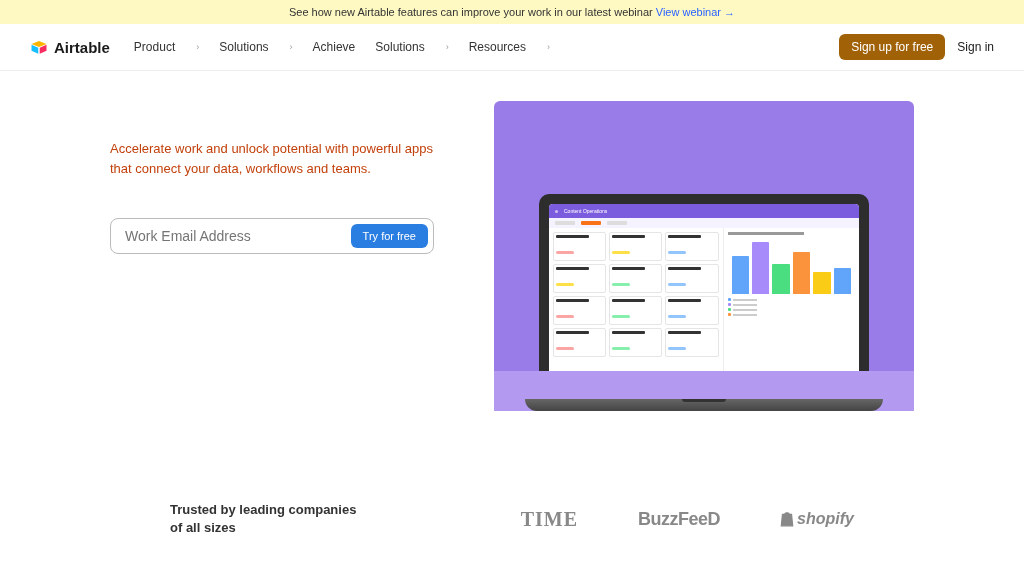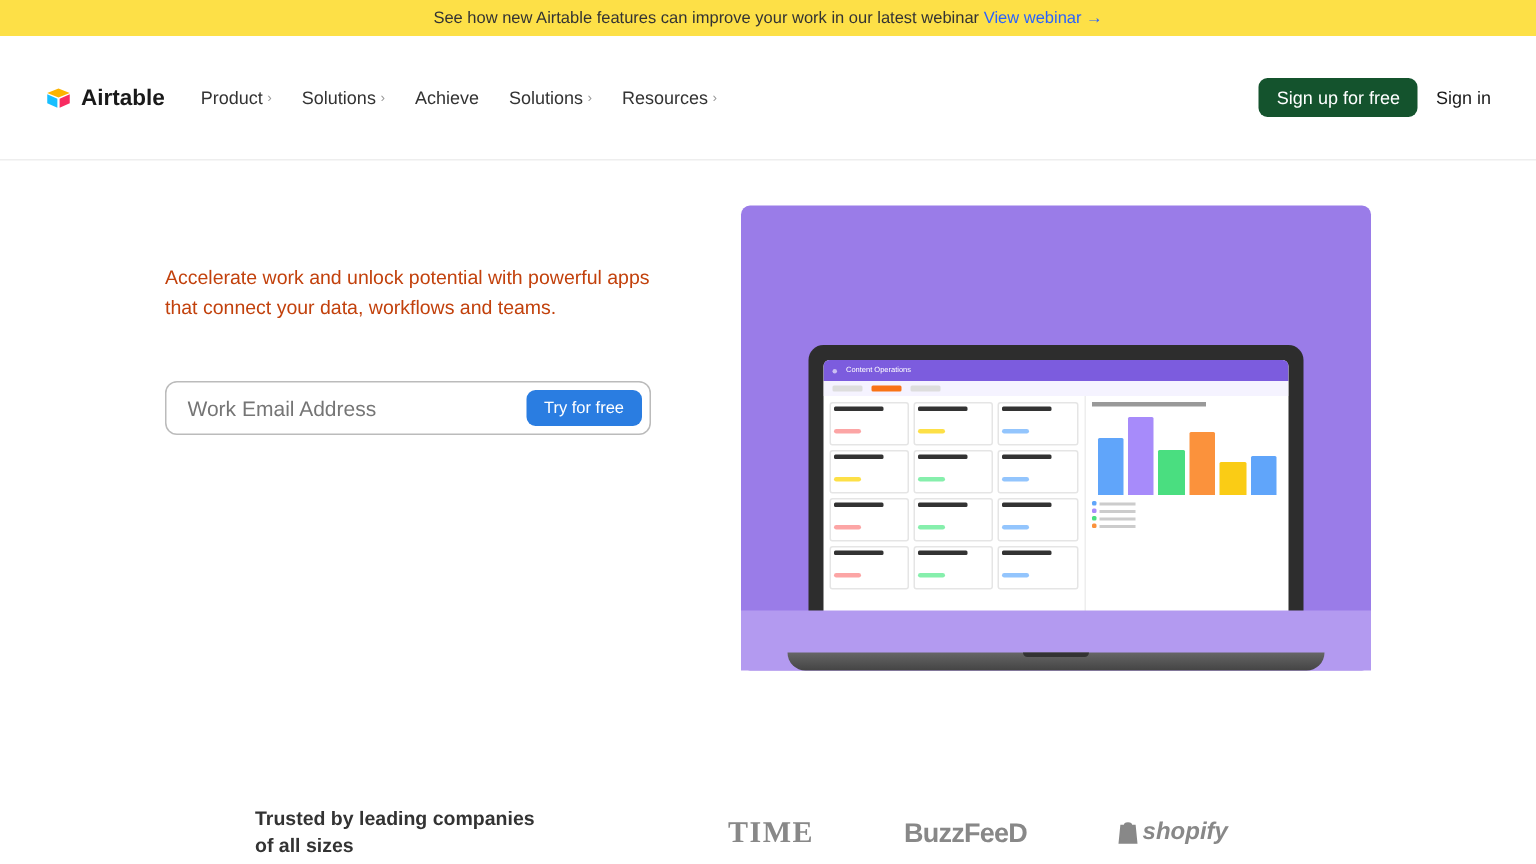--- a/index.html
+++ b/index.html
@@ -1,29 +1,29 @@
 <!DOCTYPE html>
 <html><head>
 <meta charset="utf-8">
 <style>
 * { margin: 0; padding: 0; box-sizing: border-box; }
 body { font-family: -apple-system, BlinkMacSystemFont, "Segoe UI", Helvetica, Arial, sans-serif; color: #1a1a1a; background: #fff; }
 
-.banner { background: #fde047; padding: 6px 0; text-align: center; font-size: 11px; color: #333; }
+.banner { background: #fef9c3; padding: 6px 0; text-align: center; font-size: 11px; color: #333; }
 .banner a { color: #2962ff; text-decoration: none; font-weight: 500; }
 
-.nav { display: flex; align-items: center; padding: 28px 30px; border-bottom: 1px solid #eee; }
+.nav { display: flex; align-items: center; padding: 10px 30px; border-bottom: 1px solid #eee; }
 .logo { display: flex; align-items: center; gap: 6px; font-weight: 600; font-size: 15px; margin-right: 24px; }
 .logo-icon { width: 18px; height: 18px; }
 .nav-links { display: flex; gap: 20px; font-size: 12px; }
-.nav-item { color: #333; cursor: pointer; display: flex; align-items: center; gap: 3px; }
+.nav-item { color: #333; cursor: pointer; display: flex; align-items: center; gap: 21px; }
 .chev { font-size: 9px; color: #999; }
 .nav-right { margin-left: auto; display: flex; align-items: center; gap: 12px; }
 .btn-outline { border: 1px solid #ccc; background: #fff; padding: 6px 12px; border-radius: 6px; font-size: 12px; cursor: pointer; font-weight: 500; }
-.btn-primary { background: #14532d; color: #fff; border: none; padding: 6px 12px; border-radius: 6px; font-size: 12px; cursor: pointer; font-weight: 500; }
+.btn-primary { background: #a16207; color: #fff; border: none; padding: 6px 12px; border-radius: 6px; font-size: 12px; cursor: pointer; font-weight: 500; }
 .signin { font-size: 12px; cursor: pointer; }
 
 .hero { display: flex; padding: 30px 110px 40px; gap: 60px; }
 .hero-left { flex: 1; padding-top: 24px; }
 .accent-bar { width: 5px; height: 44px; background: #a78bfa; border-radius: 3px; display: inline-block; vertical-align: top; margin-right: 8px; position: absolute; margin-left: -16px; margin-top: 6px; }
 .hero h1 { font-size: 39px; font-weight: 600; line-height: 1.15; letter-spacing: -0.5px; position: relative; }
 .hero-sub { margin-top: 14px; font-size: 13px; color: #c2410c; line-height: 1.5; max-width: 340px; }
 .email-form { margin-top: 40px; display: flex; align-items: center; border: 1px solid #bbb; border-radius: 8px; padding: 5px 5px 5px 14px; max-width: 330px; }
 .email-form input { flex: 1; border: none; outline: none; font-size: 14px; background: transparent; }
 .btn-try { background: #2a7de1; color: #fff; border: none; padding: 6px 12px; border-radius: 6px; font-size: 11px; cursor: pointer; font-weight: 500; }
@@ -56,21 +56,21 @@
 .chart-legend { margin-top: 4px; }
 .legend-row { display: flex; align-items: center; gap: 2px; margin-bottom: 2px; }
 .legend-dot { width: 3px; height: 3px; border-radius: 1px; }
 .legend-text { height: 2px; background: #ccc; width: 24px; }
 .laptop-base { height: 12px; background: linear-gradient(#666, #444); border-radius: 0 0 14px 14px; position: relative; margin: 0 -14px; }
 .laptop-notch { position: absolute; top: 0; left: 50%; transform: translateX(-50%); width: 44px; height: 3px; background: #333; border-radius: 0 0 4px 4px; }
 .pedestal { position: absolute; bottom: 0; width: 100%; height: 40px; background: #b39af0; }
 
 .trusted { display: flex; align-items: center; padding: 50px 170px 30px; gap: 80px; }
 .trusted-text { font-size: 13px; font-weight: 600; color: #333; max-width: 200px; line-height: 1.4; }
-.logos { display: flex; gap: 60px; align-items: center; flex: 1; justify-content: center; }
+.logos { display: flex; gap: 60px; align-items: center; flex: 1; justify-content: flex-end; }
 .brand-logo { color: #888; font-weight: 700; }
 .time-logo { font-family: Georgia, serif; font-size: 20px; letter-spacing: 1px; }
 .buzzfeed-logo { font-size: 18px; letter-spacing: -0.5px; }
 .shopify-logo { font-size: 16px; font-style: italic; display: flex; align-items: center; gap: 3px; }
 </style>
 </head>
 <body>
 
 <div class="banner">
   <span>See how new Airtable features can improve your work in our latest webinar</span>

